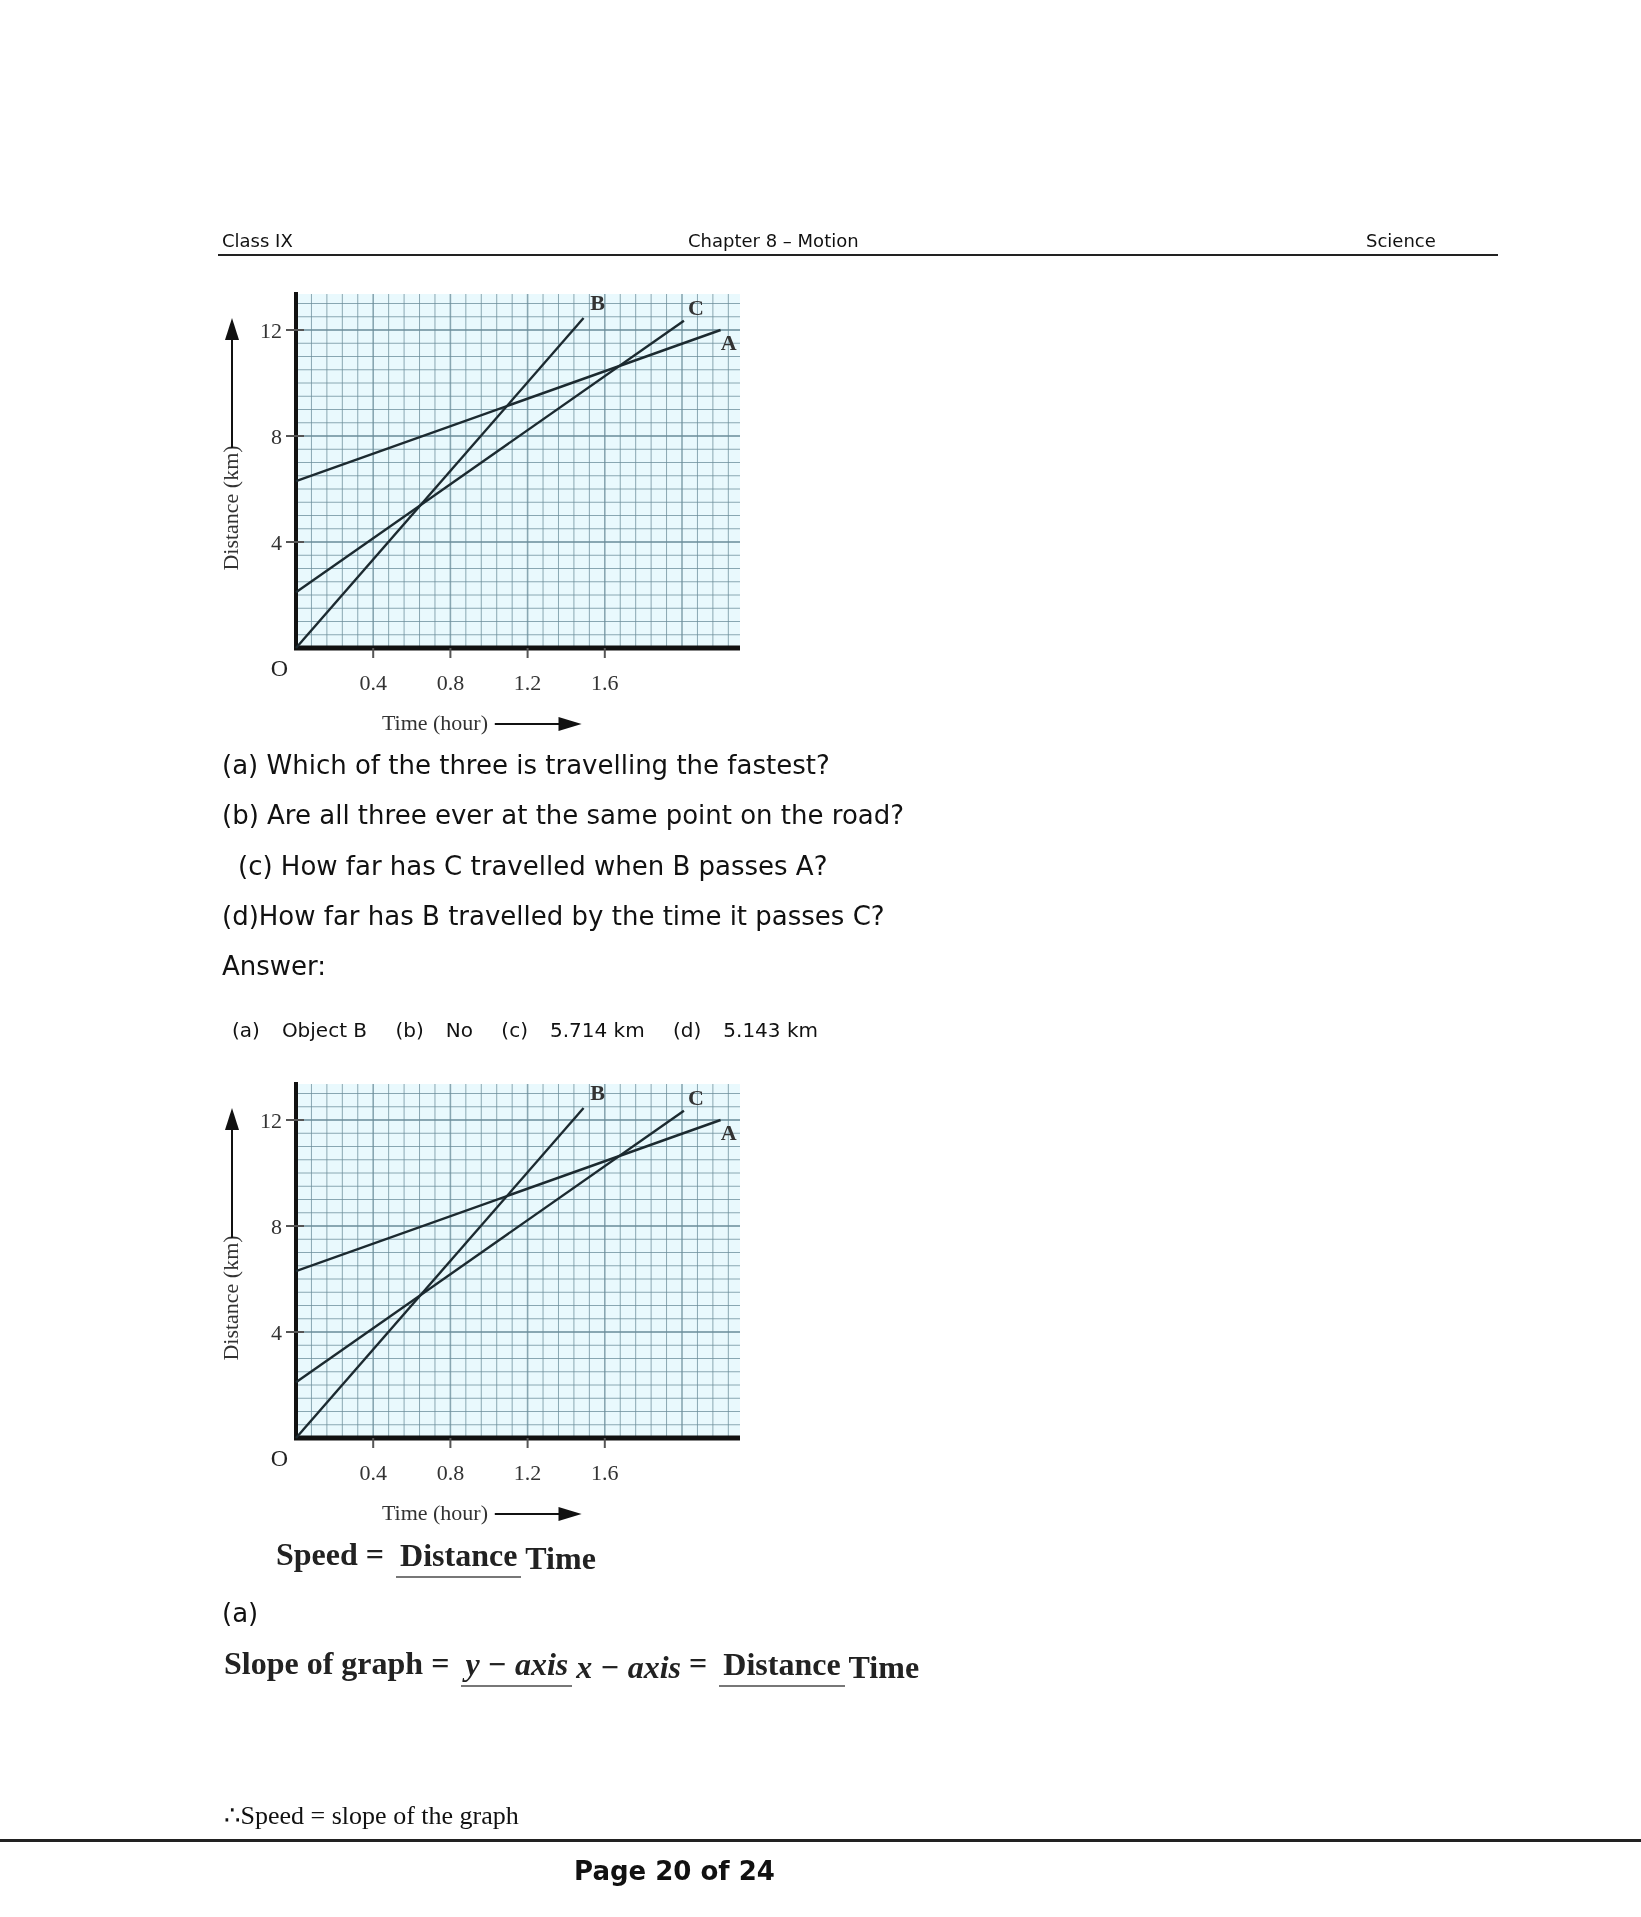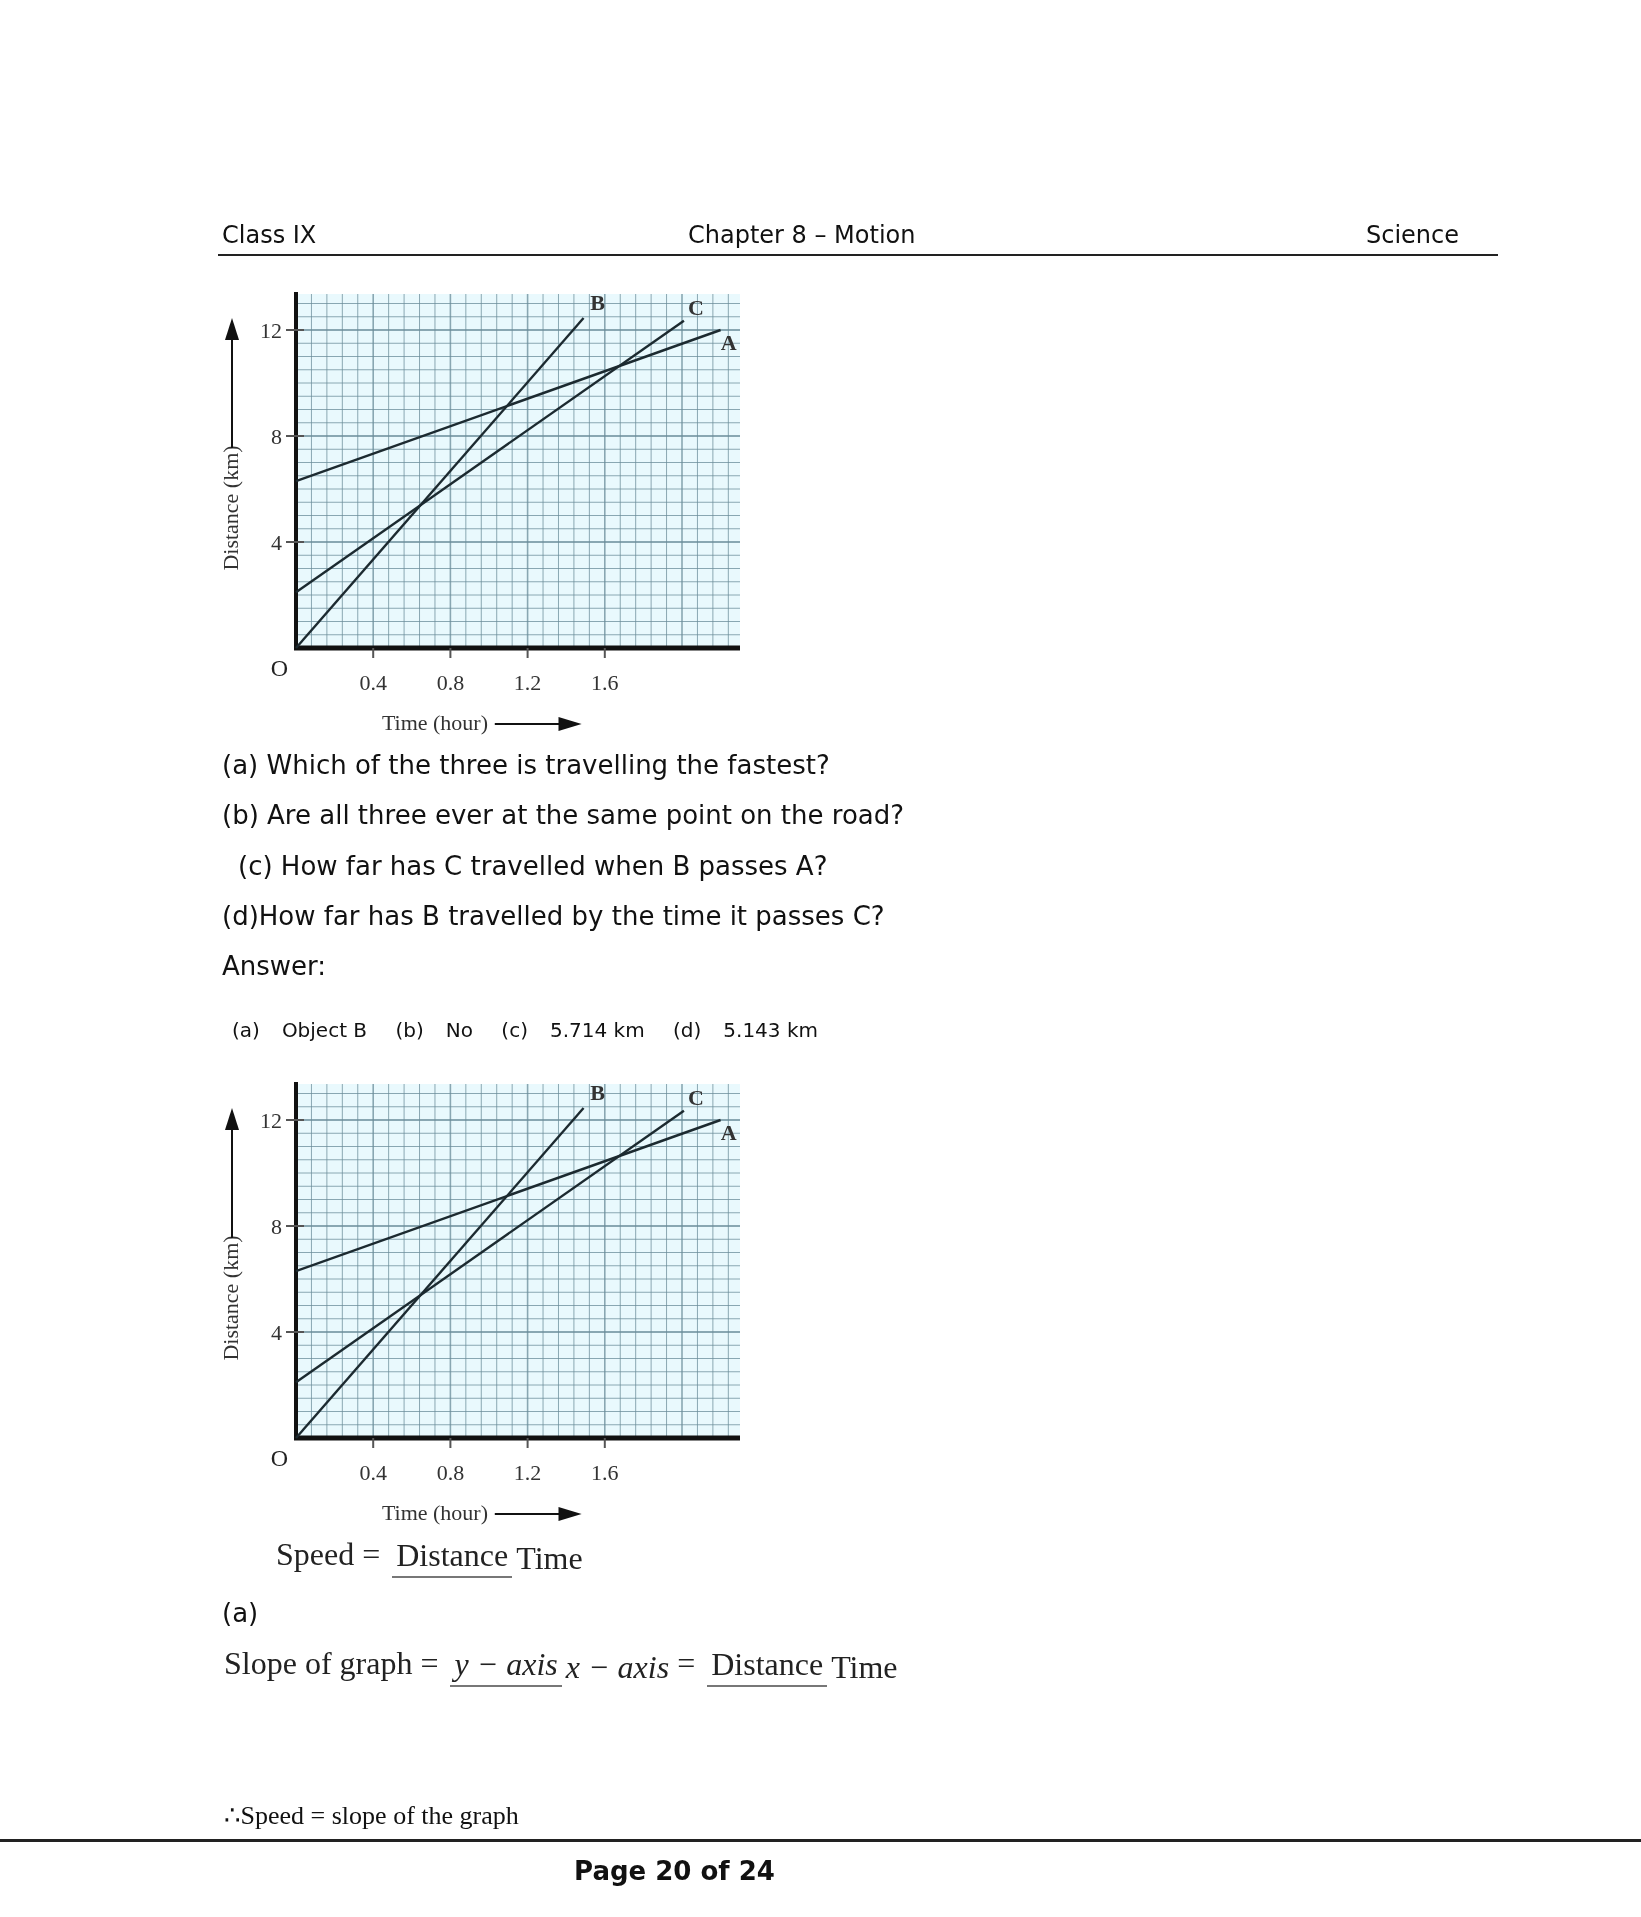--- a/index.html
+++ b/index.html
@@ -1,24 +1,24 @@
 <!DOCTYPE html>
 <html><head>
 <meta charset="utf-8">
 <style>
   html, body { margin:0; padding:0; background:#fff; }
   body { width:1641px; height:1917px; position:relative; overflow:hidden; font-family:"DejaVu Sans", sans-serif; color:#111; }
   .abs { position:absolute; white-space:nowrap; }
-  .hdr { font-size:24px; top:221px; }
+  .hdr { font-size:18px; top:230px; }
   .hdr-line { position:absolute; left:218px; top:254px; width:1280px; height:2px; background:#222; }
   .q { font-size:26px; left:222px; }
   .ans { font-size:20px; left:232px; top:1018px; word-spacing:0; }
   .ans span { margin-right:22px; }
   .graph { position:absolute; left:210px; width:560px; height:460px; }
-  .formula { font-family:"Liberation Serif", "DejaVu Serif", serif; font-size:32px; color:#222; }
+  .formula { font-family:"Liberation Serif", "DejaVu Serif", serif; font-size:32px; color:#222;font-weight:bold; }
   .frac { display:inline-flex; flex-direction:row; align-items:center; vertical-align:middle; margin:0 4px; }
   .frac .num { padding:0 4px 2px; border-bottom:2px solid #777; line-height:1.15; }
   .frac .den { padding:2px 4px 0; line-height:1.15; }
   .foot-line { position:absolute; left:0; top:1839px; width:1641px; height:3px; background:#222; }
   .page-label { font-size:26px; font-weight:bold; top:1856px; left:0; width:1349px; text-align:center; }
   .ital { font-style:italic; }
 </style>
 </head>
 <body>
 

